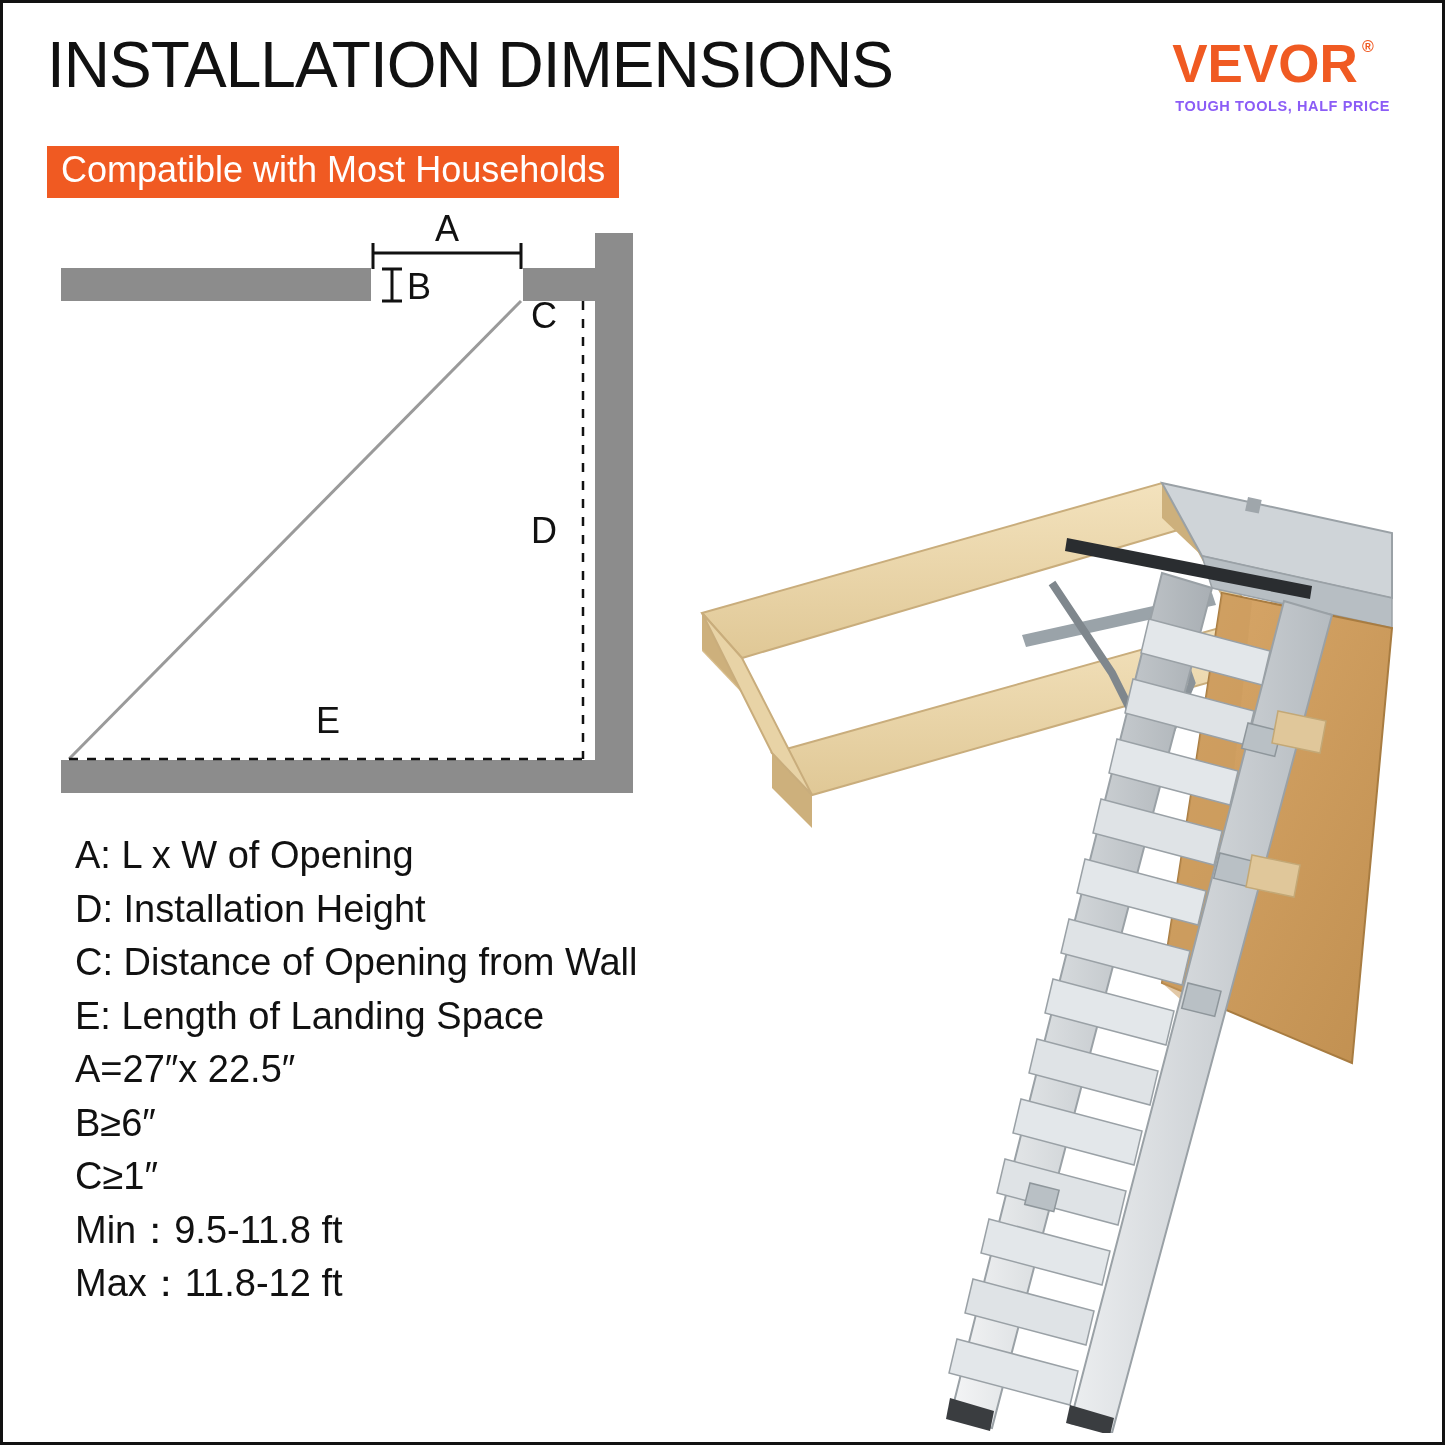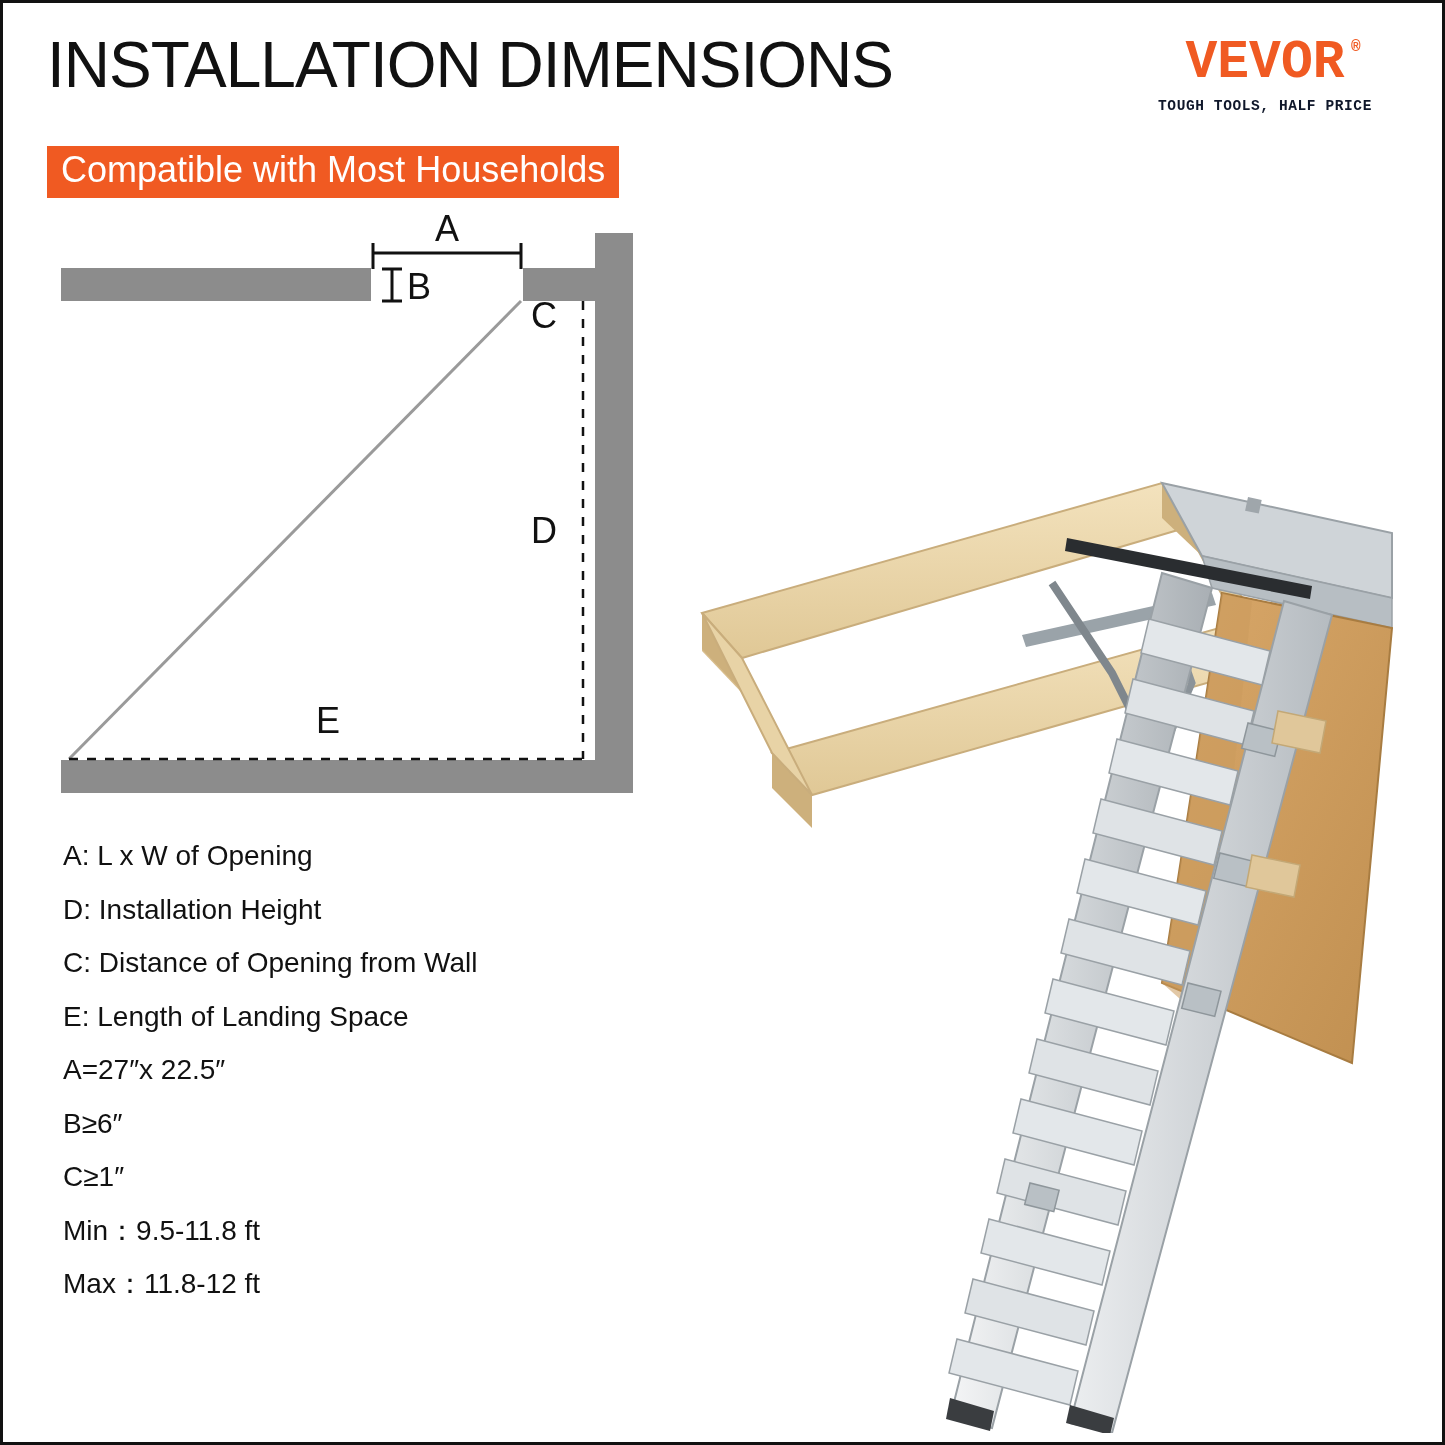--- a/index.html
+++ b/index.html
@@ -47,21 +47,20 @@
     white-space: nowrap;
   }
 
   
   .logo {
     position: absolute;
     right: 52px;
     top: 34px;
     text-align: center;
     width: 250px;
-    font-family: Liberation Mono, monospace;
   }
   .logo-word {
     font-size: 53px;
     font-weight: bold;
     color: #f05a22;
     letter-spacing: 0px;
     line-height: 1;
     position: relative;
     display: inline-block;
   }
@@ -69,47 +68,49 @@
     position: absolute;
     top: 2px;
     right: -16px;
     font-size: 16px;
     font-weight: bold;
   }
   .logo-tag {
     margin-top: 8px;
     font-size: 14.5px;
     font-weight: bold;
-    color: #0f172a;
+    color: #8b5cf6;
     letter-spacing: 0.6px;
     white-space: nowrap;
+    text-align: right;
   }
 
   
   .diagram {
     position: absolute;
     left: 40px;
     top: 200px;
     width: 640px;
     height: 600px;
   }
   .diagram svg { display: block; }
 
   
   .legend {
     position: absolute;
     left: 60px;
     top: 826px;
     width: 720px;
   }
   .legend-line {
-    font-size: 28px;
+    font-size: 38px;
     line-height: 53.5px;
     color: #111111;
     white-space: nowrap;
+    margin-left: 12px;
   }
 
   
   .photo {
     position: absolute;
     right: 10px;
     top: 420px;
     width: 740px;
     height: 1010px;
   }

